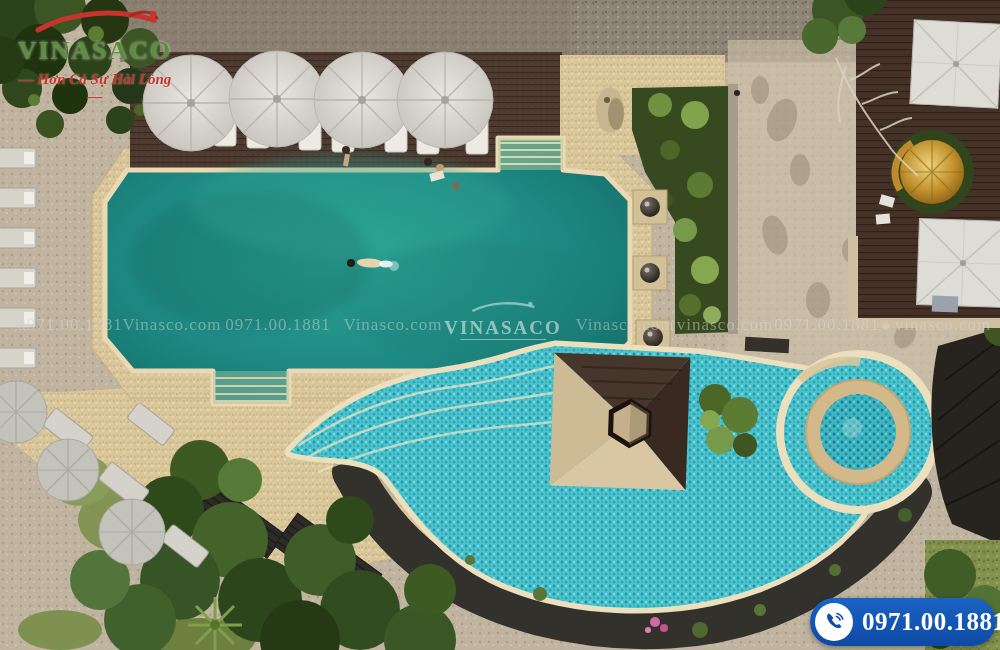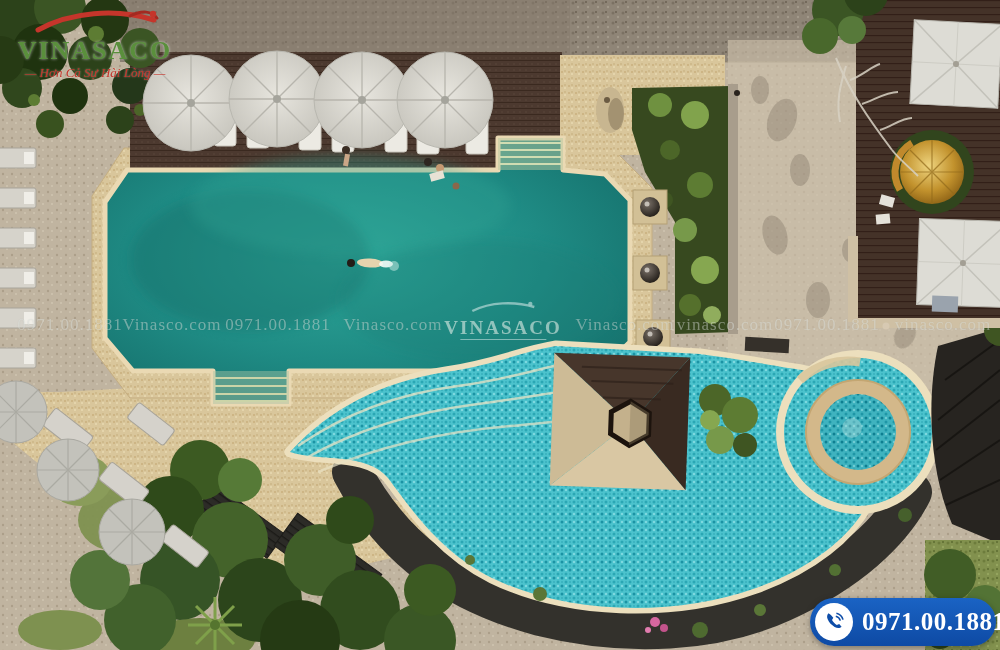--- a/index.html
+++ b/index.html
@@ -4,22 +4,22 @@
 <style>
   html,body{margin:0;padding:0;background:#222;}
   .stage{position:relative;width:1000px;height:650px;overflow:hidden;
          font-family:"Liberation Sans",sans-serif;background:#b3a795;}
   .scene{position:absolute;left:0;top:0;}
   
   .logo{position:absolute;left:10px;top:6px;width:170px;text-align:center;z-index:30;}
   .logo .word{font-family:"Liberation Serif",serif;font-weight:bold;font-size:26px;
               color:#5a8f3c;letter-spacing:2px;line-height:1;
               text-shadow:0 0 3px rgba(255,255,255,.75),0 1px 2px rgba(0,0,0,.25);}
-  .logo .tagline{font-family:"Liberation Serif",serif;font-style:italic;font-weight:normal;
-                 font-size:13px;color:#c5352b;margin-top:1px;
+  .logo .tagline{font-family:"Liberation Serif",serif;font-style:italic;font-weight:bold;
+                 font-size:15px;color:#c5352b;margin-top:7px;
                  text-shadow:0 0 2px rgba(255,255,255,.5);}
   
   .wm{position:absolute;top:315px;transform:translateX(-50%);z-index:25;
       font-family:"Liberation Serif",serif;font-size:17px;letter-spacing:1px;
       color:rgba(240,245,240,.42);white-space:nowrap;text-shadow:0 0 1px rgba(0,0,0,.1);}
   .wm-center{position:absolute;left:503px;top:300px;transform:translateX(-50%);z-index:25;
              text-align:center;opacity:.55;}
   .wm-center .word{font-family:"Liberation Serif",serif;font-weight:bold;font-size:19px;
                    color:#f2f7f0;letter-spacing:2px;line-height:1;}
   .wm-center .underl{width:86px;height:3px;margin:2px auto 0;

